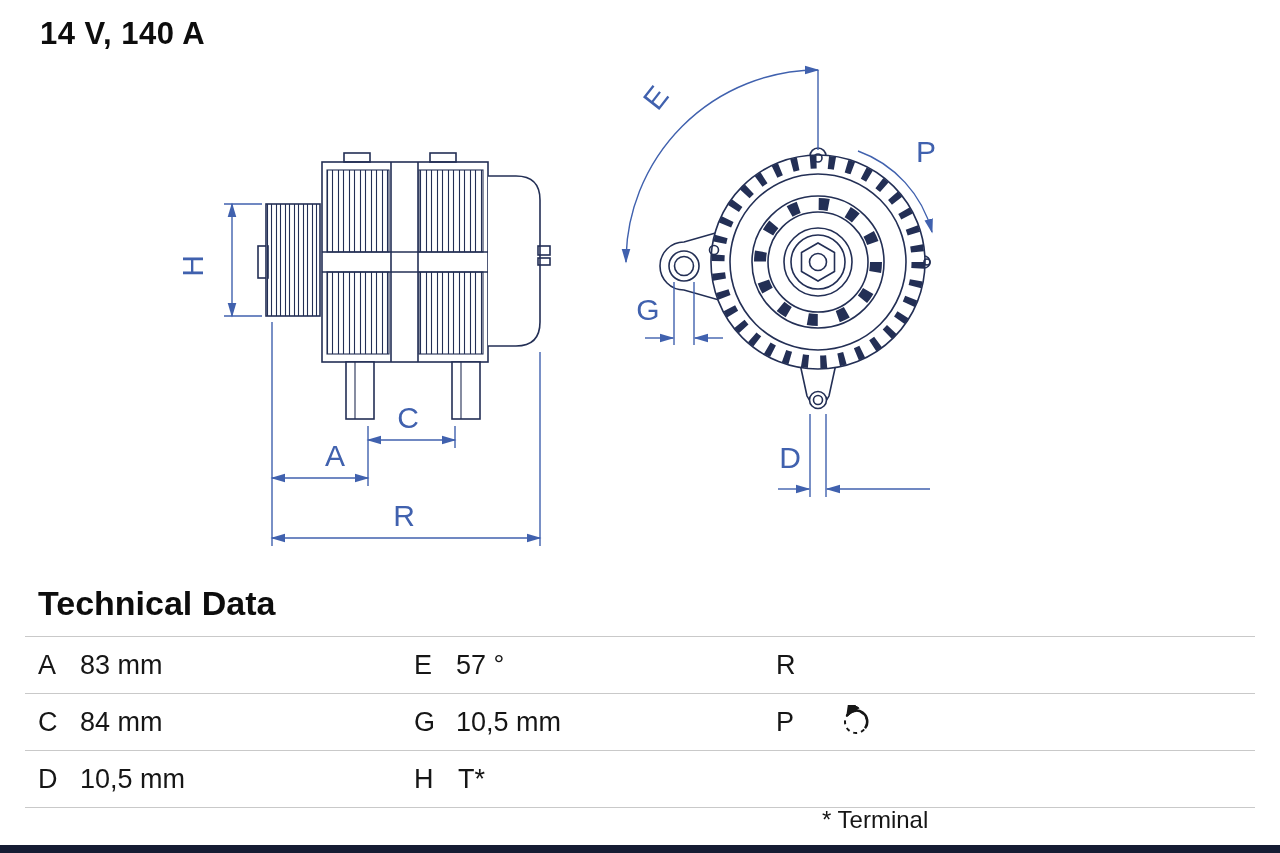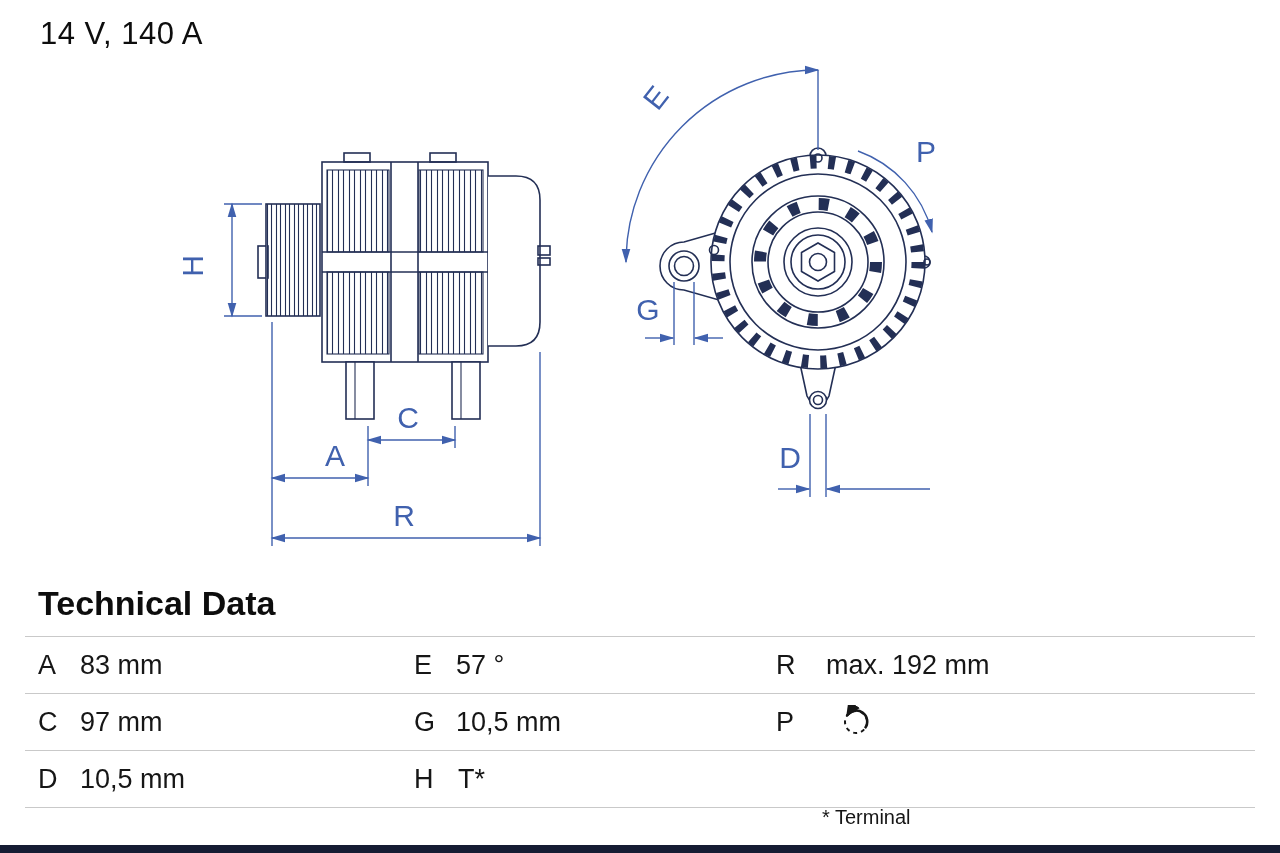--- a/index.html
+++ b/index.html
@@ -2,42 +2,42 @@
 <html><head>
 <meta charset="utf-8">
 <style>
   html,body{margin:0;padding:0;background:#ffffff;}
   .page{
     position:relative;width:1280px;height:853px;background:#ffffff;
     font-family:"Liberation Sans",sans-serif;color:#111;overflow:hidden;
   }
   .title{
     position:absolute;top:16px;left:40px;
-    font-size:31px;font-weight:400;color:#0d0d0d;letter-spacing:.5px;
+    font-size:31px;font-weight:700;color:#0d0d0d;letter-spacing:.5px;
   }
   svg.drawing{position:absolute;top:0;left:0;}
   .tech-title{
     position:absolute;top:584px;left:38px;margin:0;
     font-size:34px;font-weight:700;color:#0d0d0d;
   }
   .table{position:absolute;top:636px;left:25px;width:1230px;}
   .t-row{
     display:grid;
     grid-template-columns:44px 332px 44px 318px 52px auto;
     align-items:center;height:56px;
     border-top:1px solid #c9c9c9;
     font-size:27px;color:#161616;
   }
   .t-row:last-of-type{border-bottom:1px solid #c9c9c9;}
   .k{padding-left:13px;}
   .v{padding-left:11px;white-space:nowrap;}
   .rot-icon{display:block;margin-left:11px;}
   .foot{
     position:absolute;top:806px;left:822px;
-    font-size:20px;color:#161616;
+    font-size:24px;color:#161616;
   }
   .bottombar{
     position:absolute;left:0;right:0;bottom:0;height:8px;background:#151c33;
   }
 </style>
 </head>
 <body>
 
 <div class="page">
 
@@ -162,26 +162,25 @@
 
   <h2 class="tech-title">Technical Data</h2>
 
   <div class="table">
     <div class="t-row">
       <div class="k">A</div>
       <div class="v">83 mm</div>
       <div class="k">E</div>
       <div class="v">57 °</div>
       <div class="k">R</div>
-      <div class="v">max. 192 mm</div>
     </div>
 
     <div class="t-row">
       <div class="k">C</div>
-      <div class="v">97 mm</div>
+      <div class="v">84 mm</div>
       <div class="k">G</div>
       <div class="v">10,5 mm</div>
       <div class="k">P</div>
       <div class="v">
         <svg class="rot-icon" width="40" height="34" viewBox="0 0 40 34">
           <defs>
             <marker id="arr2" viewBox="0 0 10 10" refX="8" refY="5" markerWidth="7" markerHeight="7" orient="auto">
               <path d="M0,1 L9,5 L0,9 z" fill="#161616"></path>
             </marker>
           </defs>

